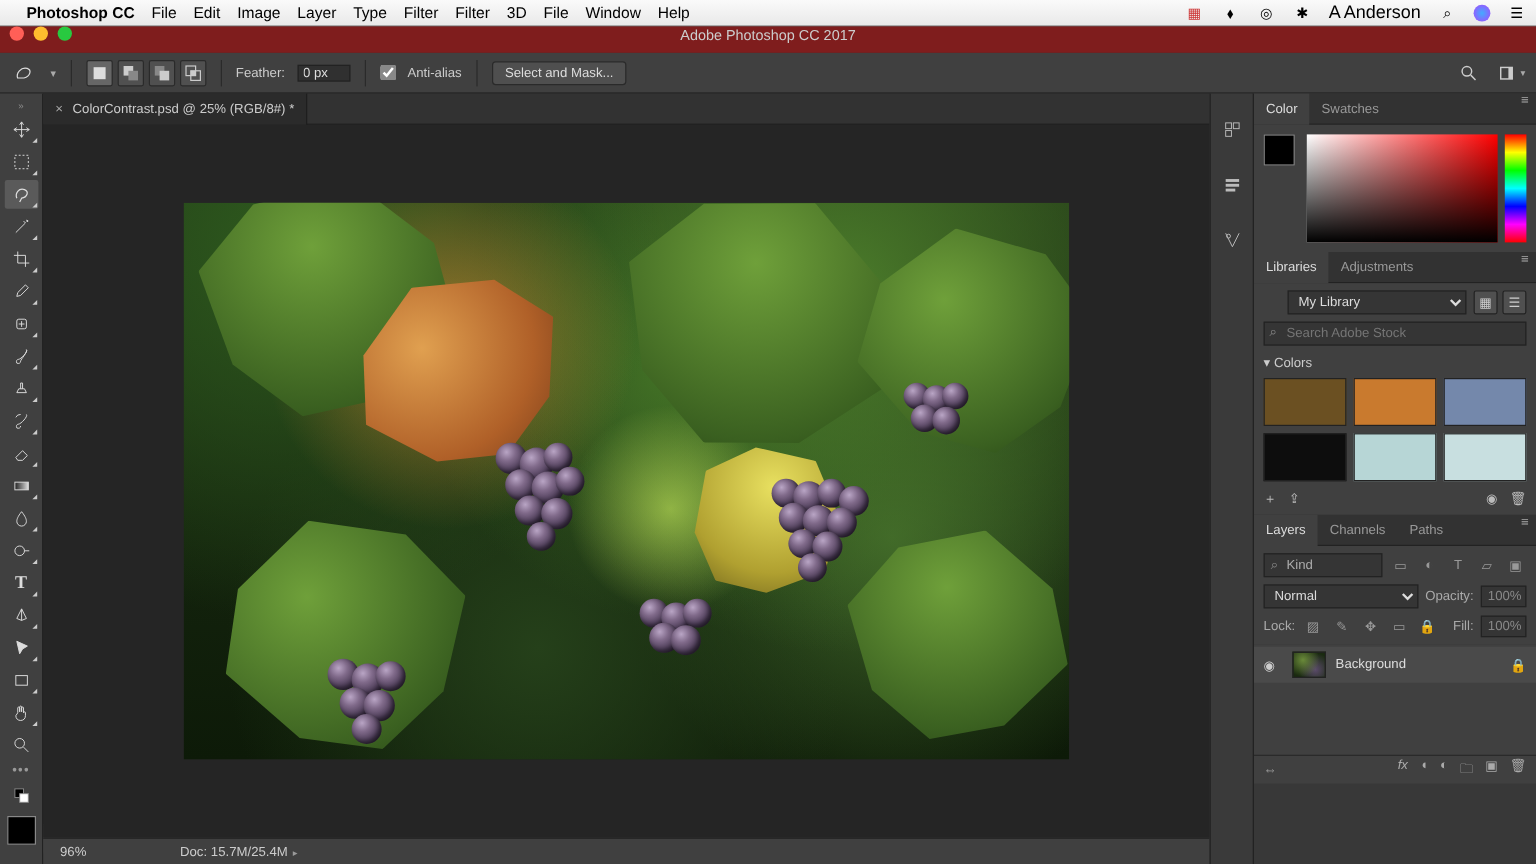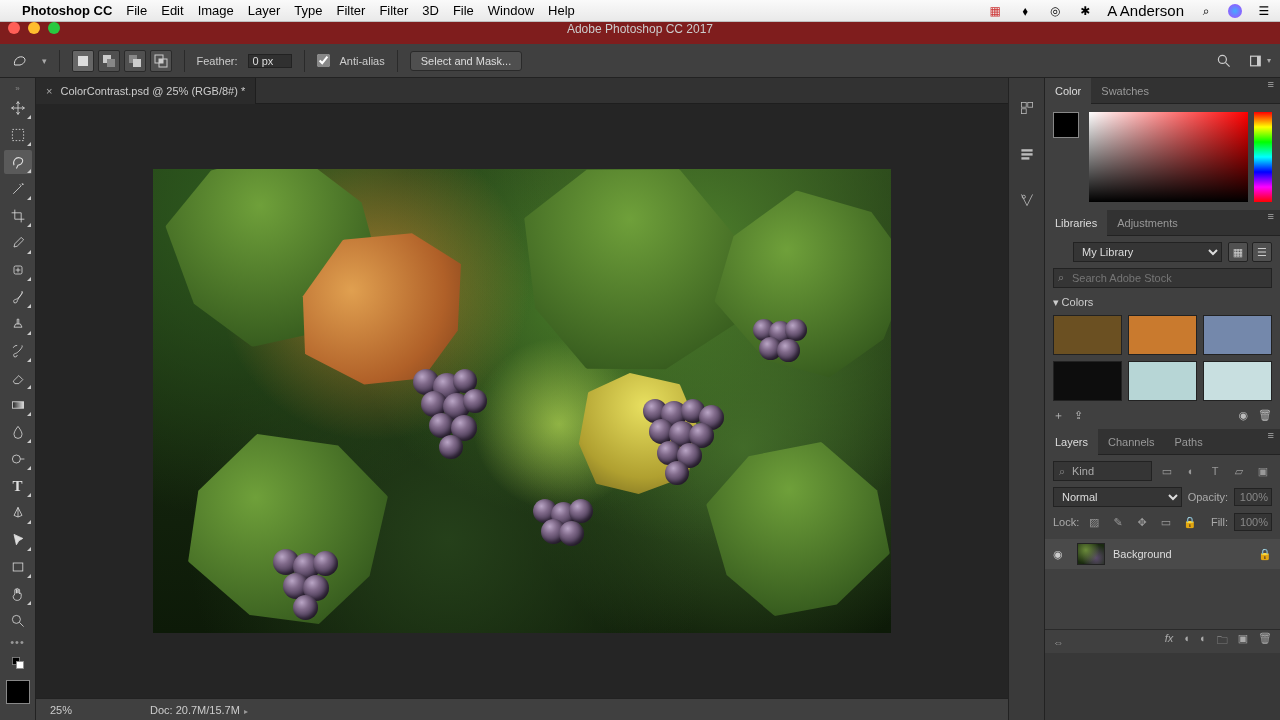--- a/index.html
+++ b/index.html
@@ -429,22 +429,22 @@
           <div class="grape" style="left:6px;top:18px;width:23px;height:23px"></div>
             <div class="grape" style="left:24px;top:20px;width:23px;height:23px"></div>
         </div>
 
         <svg style="position:absolute;left:-17px;top:135px;width:20px;height:20px" viewBox="0 0 20 20">
             <path d="M3 2l4 14 3-5 5-3z" fill="#fff" stroke="#000"></path>
           </svg>
       </div>
     </div>
     <div class="statusbar">
-      <span class="zoom">25%</span>
-      <span><span>Doc: 20.7M/15.7M</span><span class="chev2">▸</span></span>
+      <span class="zoom">96%</span>
+      <span><span>Doc: 15.7M/25.4M</span><span class="chev2">▸</span></span>
     </div>
   </div>
 
   <div class="panel-col">
     <div class="pico">
         <svg viewBox="0 0 20 20">
           <rect x="3" y="3" width="6" height="6" stroke="#bbb" fill="none"></rect>
           <rect x="11" y="3" width="6" height="6" stroke="#bbb" fill="none"></rect>
           <rect x="3" y="11" width="6" height="6" stroke="#bbb" fill="none"></rect>
         </svg>

